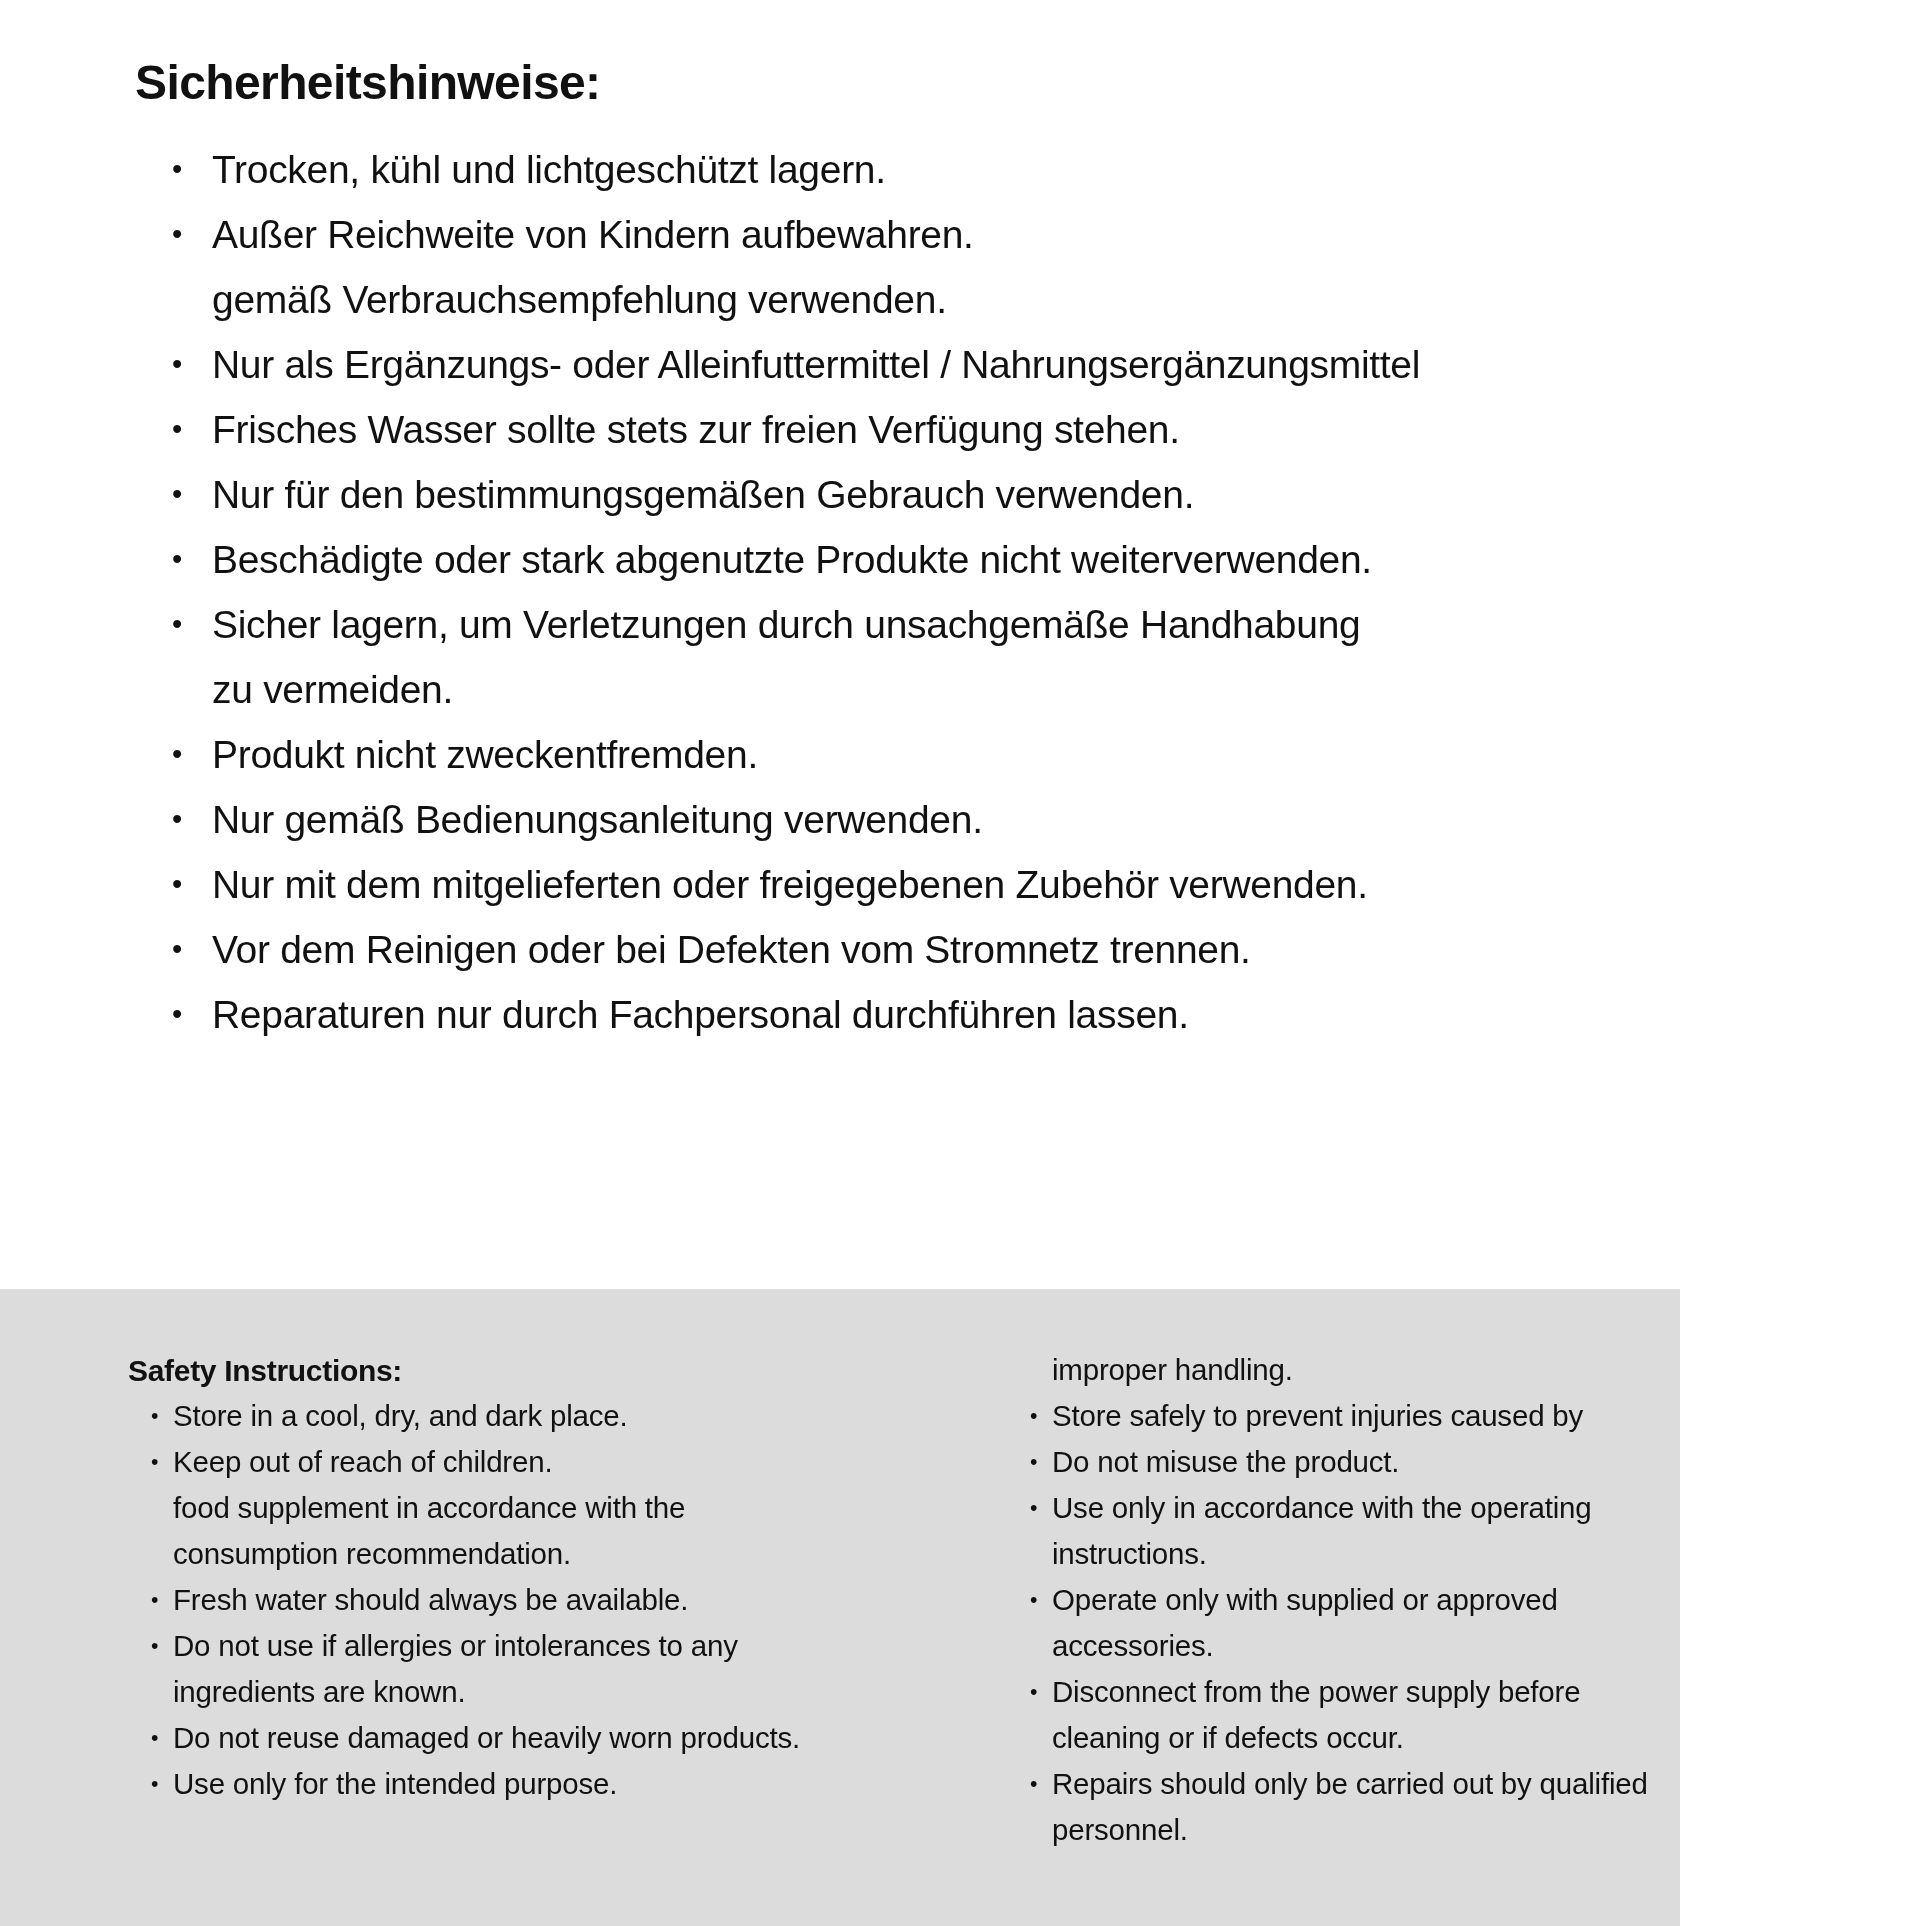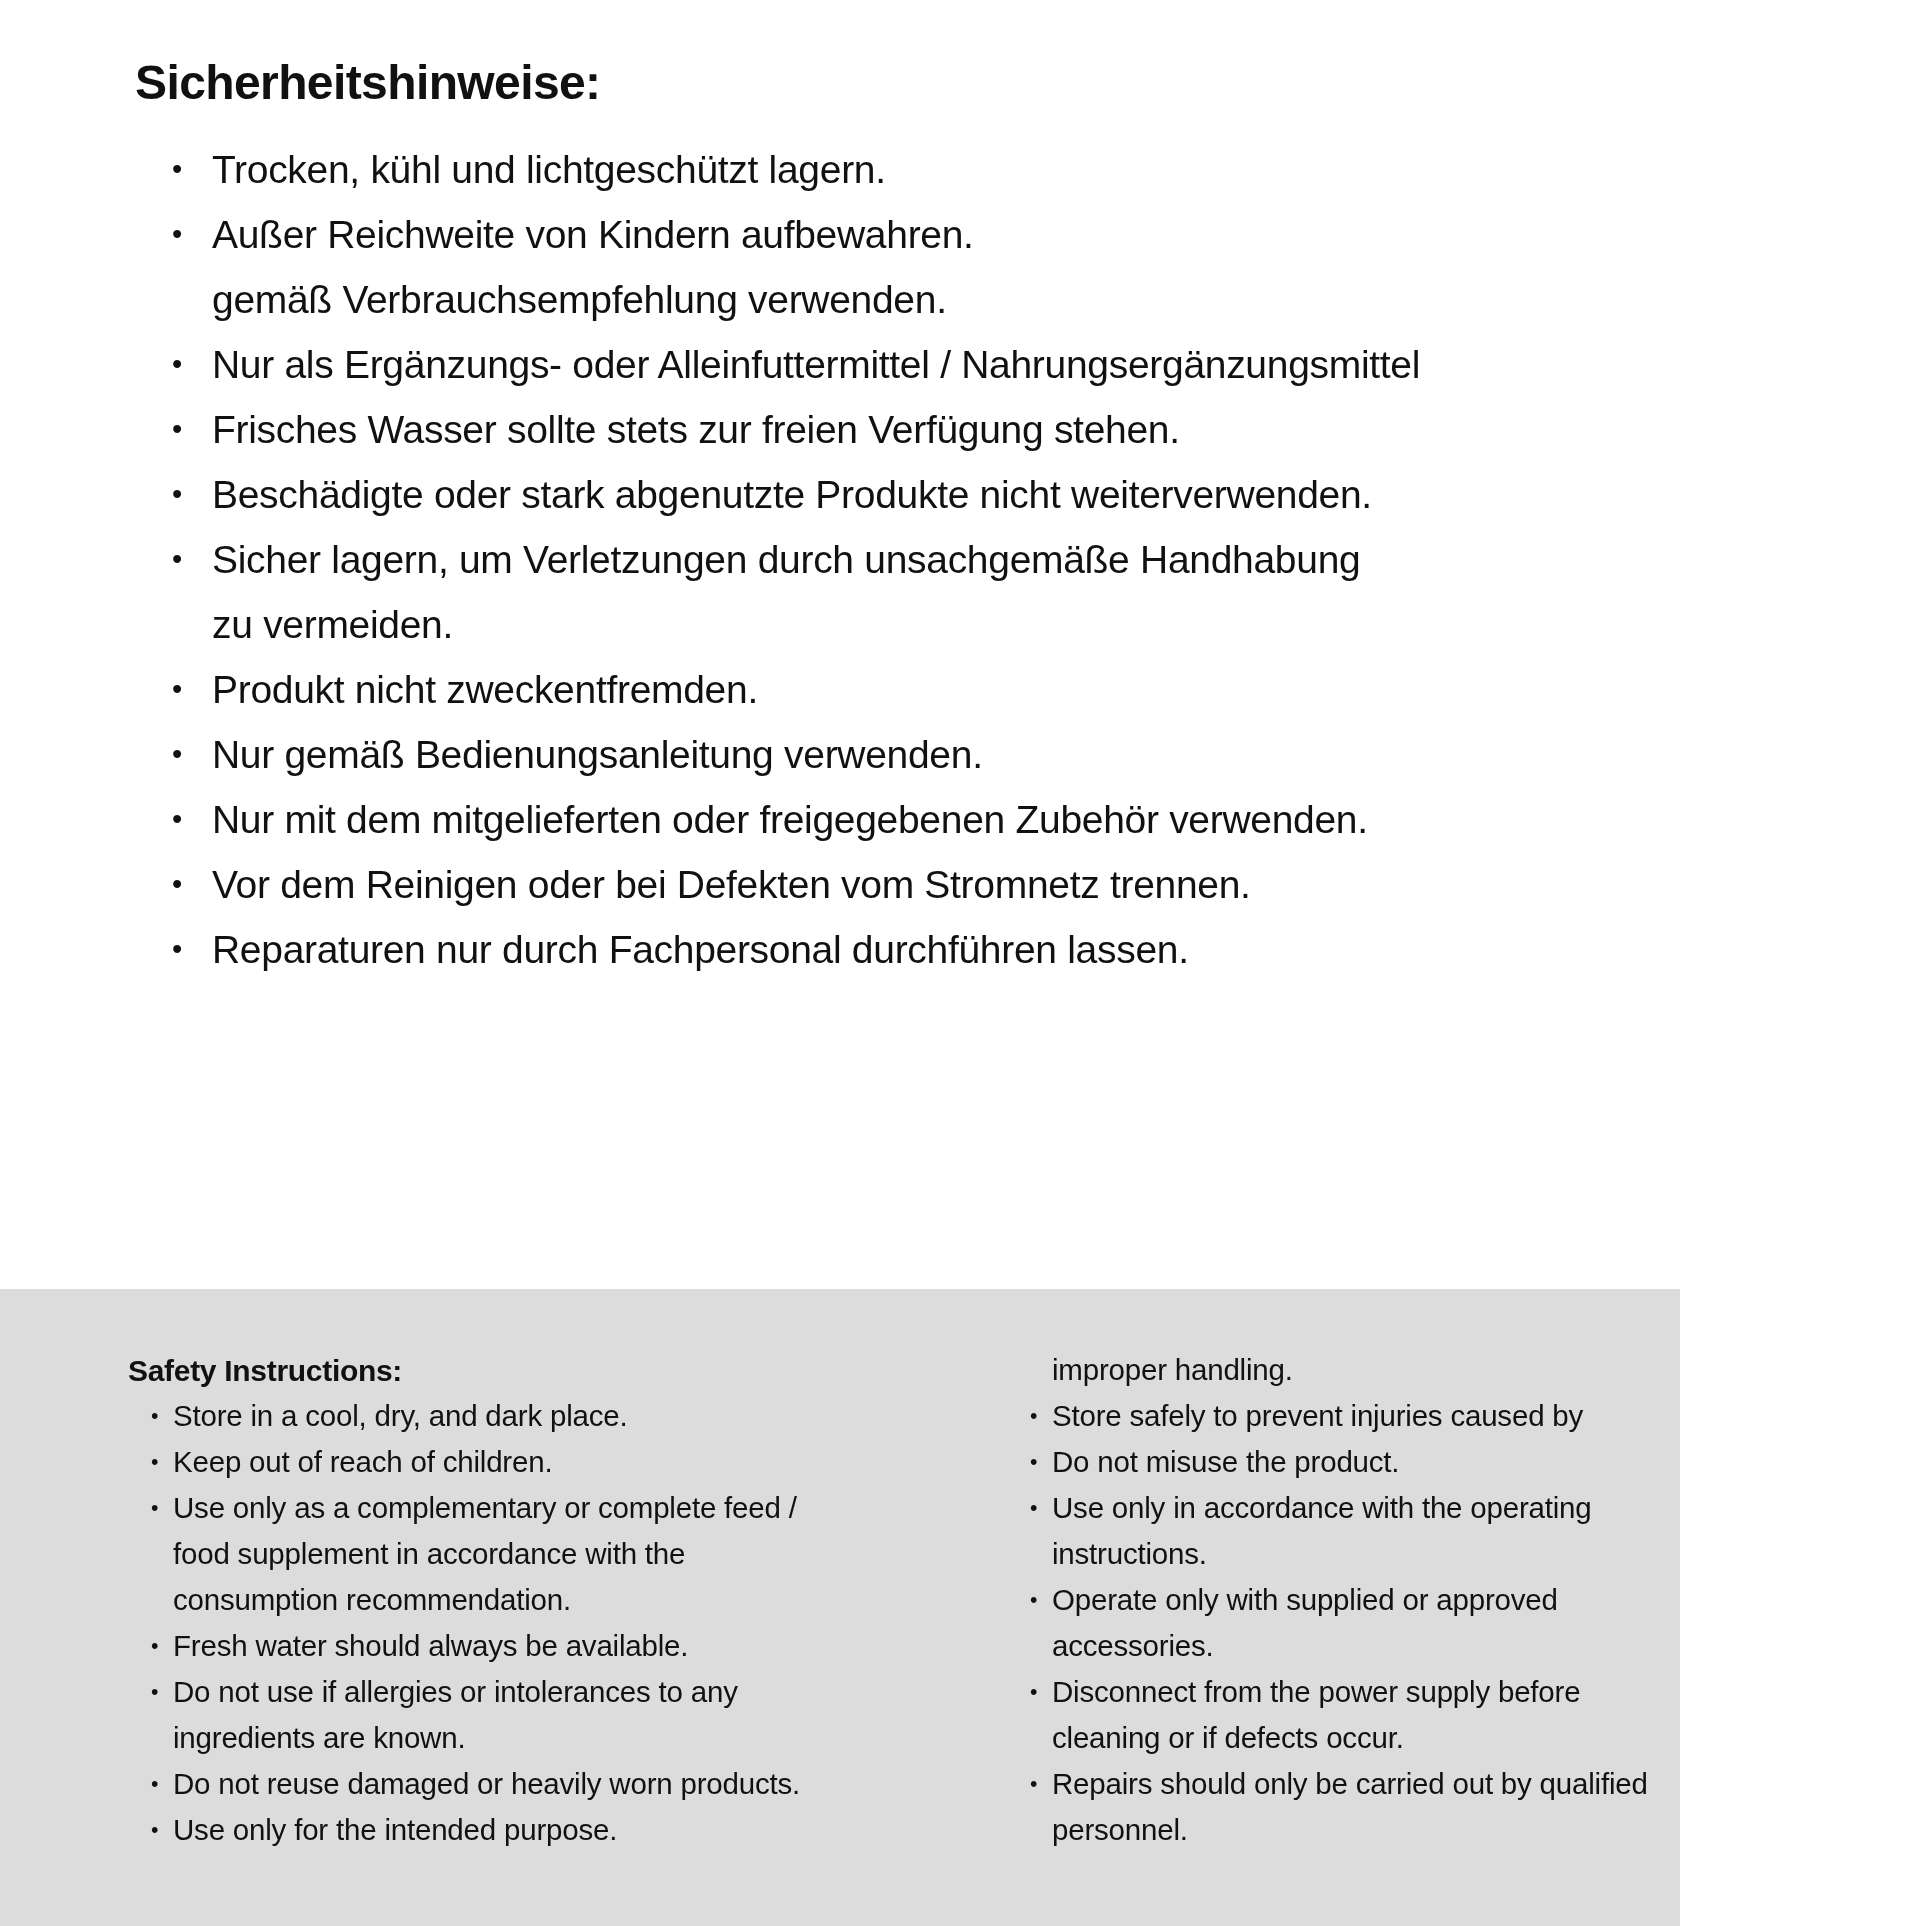--- a/index.html
+++ b/index.html
@@ -75,20 +75,23 @@
           <div class="line first">Außer Reichweite von Kindern aufbewahren.</div>
         </div>
         <div class="item">
           <div class="line">gemäß Verbrauchsempfehlung verwenden.</div>
           <div class="line first">Nur als Ergänzungs- oder Alleinfuttermittel / Nahrungsergänzungsmittel</div>
         </div>
         <div class="item">
           <div class="line first">Frisches Wasser sollte stets zur freien Verfügung stehen.</div>
         </div>
         <div class="item">
+          <div class="line first">Nur für den bestimmungsgemäßen Gebrauch verwenden.</div>
+        </div>
+        <div class="item">
           <div class="line first">Beschädigte oder stark abgenutzte Produkte nicht weiterverwenden.</div>
         </div>
         <div class="item">
           <div class="line first">Sicher lagern, um Verletzungen durch unsachgemäße Handhabung</div>
           <div class="line">zu vermeiden.</div>
         </div>
         <div class="item">
           <div class="line first">Produkt nicht zweckentfremden.</div>
         </div>
         <div class="item">
@@ -109,21 +112,20 @@
   <section class="en-panel">
     <h2 class="en-title">Safety Instructions:</h2>
     <div class="en-list left">
         <div class="item">
           <div class="line first">Store in a cool, dry, and dark place.</div>
         </div>
         <div class="item">
           <div class="line first">Keep out of reach of children.</div>
         </div>
         <div class="item">
-          <div class="line first">Use only as a complementary or complete feed /</div>
           <div class="line">food supplement in accordance with the</div>
           <div class="line">consumption recommendation.</div>
         </div>
         <div class="item">
           <div class="line first">Fresh water should always be available.</div>
         </div>
         <div class="item">
           <div class="line first">Do not use if allergies or intolerances to any</div>
           <div class="line">ingredients are known.</div>
         </div>

